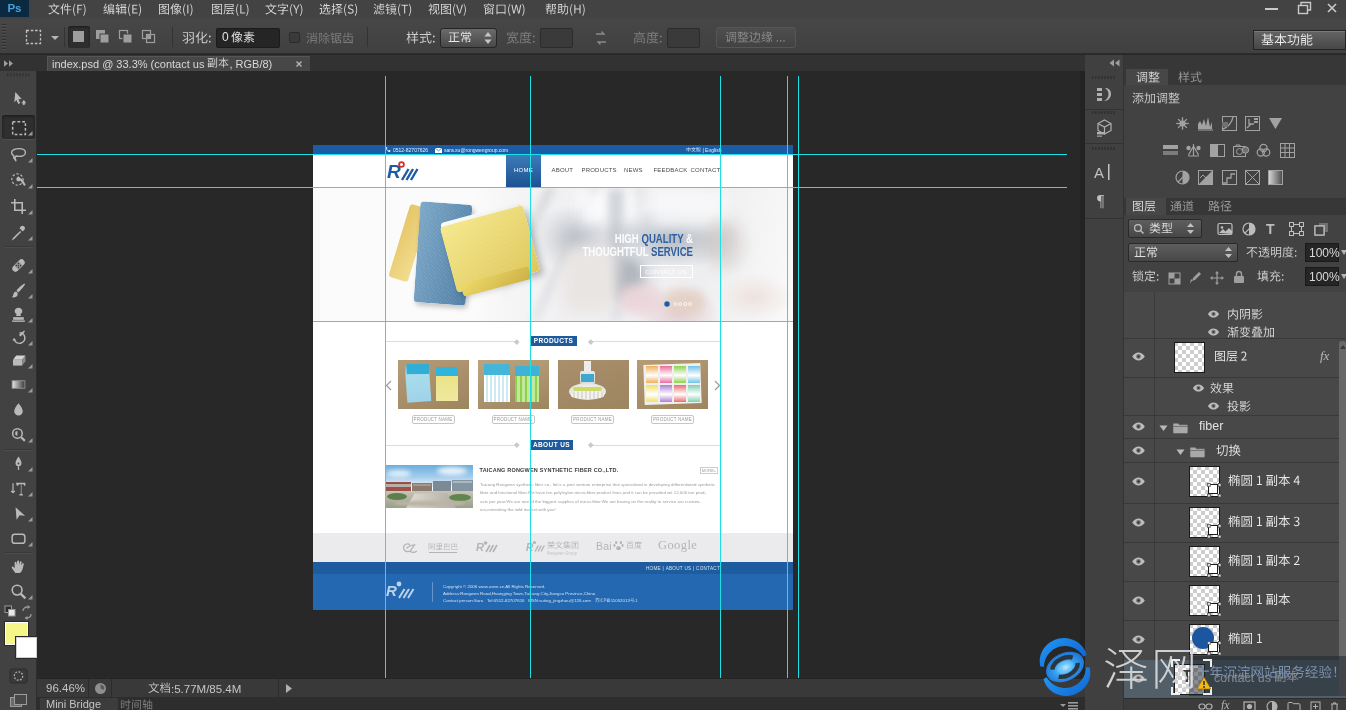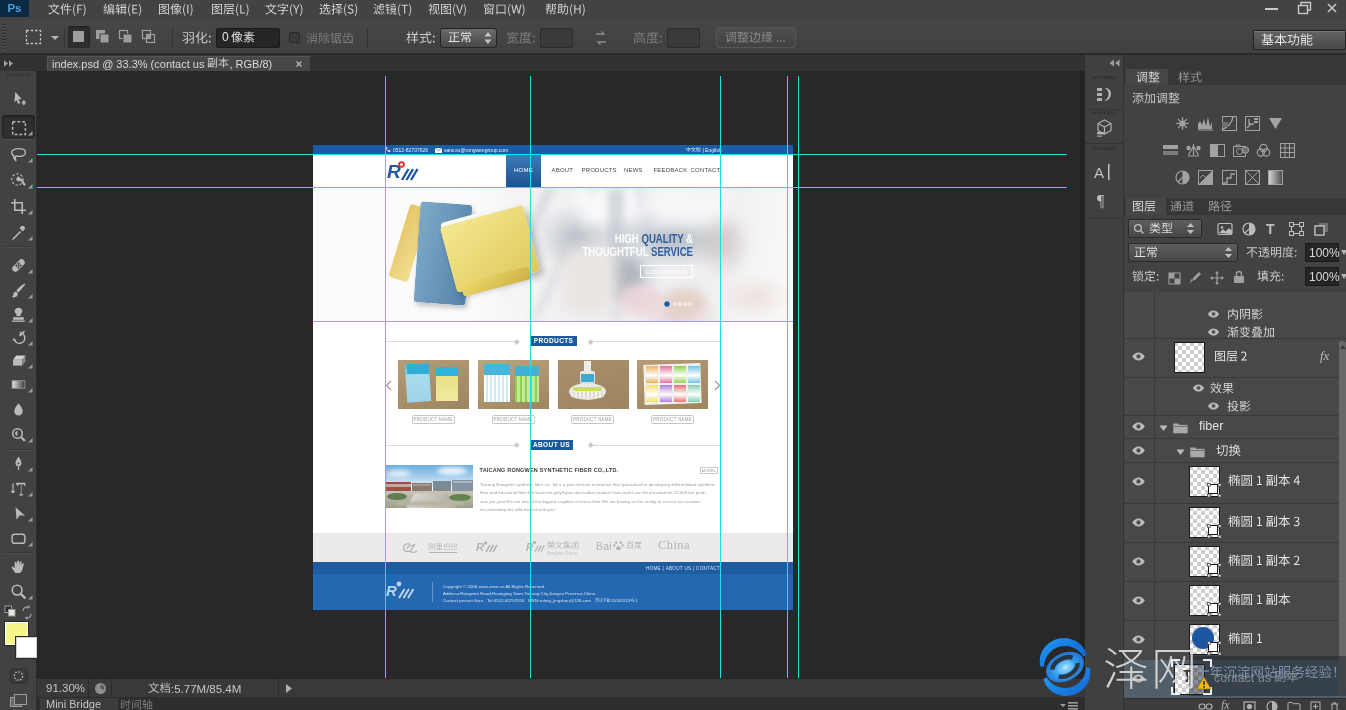--- a/index.html
+++ b/index.html
@@ -315,21 +315,21 @@
           <svg class="abs" style="left:300px;top:7px" width="11" height="11" viewBox="0 0 14 14">
             <ellipse cx="4" cy="3.2" rx="1.4" ry="2" fill="#b4b4b6"></ellipse>
             <ellipse cx="10" cy="3.2" rx="1.4" ry="2" fill="#b4b4b6"></ellipse>
             <ellipse cx="1.8" cy="7" rx="1.3" ry="1.9" fill="#b4b4b6"></ellipse>
             <ellipse cx="12.2" cy="7" rx="1.3" ry="1.9" fill="#b4b4b6"></ellipse>
             <path d="M4.2 9.5c1.2-2.2 4.4-2.2 5.6 0 1 1.9-.8 3.3-2.8 3.3s-3.8-1.4-2.8-3.3z" fill="#b4b4b6"></path>
           </svg>
           <svg style="position:absolute;left:313px;top:8px;overflow:visible" width="17" height="12">
             <path d="M1.4 2.5V7.7H2.0V7.2H6.1V7.7H6.7V2.5H4.0C4.1 2.2 4.2 1.7 4.3 1.3H7.5V0.8H0.5V1.3H3.6C3.5 1.7 3.4 2.2 3.4 2.5ZM2 5.1H6.1V6.6H2.0ZM2 4.6V3.1H6.1V4.6Z M11.1 1.9V2.6H9.8V3.1H11.1V4.4H14.2V3.1H15.5V2.6H14.2V1.9H13.6V2.6H11.7V1.9ZM13.6 3.1V3.9H11.7V3.1ZM14.1 5.4C13.7 5.8 13.2 6.2 12.6 6.4C12.1 6.2 11.6 5.8 11.3 5.4ZM9.9 4.9V5.4H11.0L10.7 5.5C11 6 11.4 6.4 12 6.7C11.2 6.9 10.4 7 9.5 7.1C9.6 7.3 9.7 7.5 9.8 7.6C10.8 7.5 11.8 7.3 12.6 7.0C13.4 7.3 14.3 7.6 15.3 7.7C15.4 7.5 15.6 7.3 15.7 7.2C14.8 7.1 14 6.9 13.3 6.7C14 6.3 14.6 5.8 14.9 5.1L14.6 4.9L14.5 4.9ZM11.8 0.4C11.9 0.6 12 0.9 12.1 1.1H9.0V3.3C9 4.5 9 6.2 8.3 7.4C8.4 7.5 8.7 7.6 8.8 7.7C9.5 6.4 9.6 4.6 9.6 3.3V1.7H15.6V1.1H12.8C12.7 0.9 12.5 0.5 12.4 0.3Z" fill="#b4b4b6"></path>
           </svg>
-          <div class="abs" style="left:345px;top:5px;font-size:12.5px;color:#b4b4b6;font-family:'Liberation Serif',serif;letter-spacing:.4px">China</div>
+          <div class="abs" style="left:345px;top:5px;font-size:12.5px;color:#b4b4b6;font-family:'Liberation Serif',serif;letter-spacing:.4px">Google</div>
         </div>
         <div class="abs" style="left:0;top:417px;width:480px;height:12px;background:#1d5c9f"></div>
         <div class="abs" style="left:333px;top:420.5px;color:#d3e2f2;font-size:4.6px;letter-spacing:.3px">HOME&nbsp;|&nbsp;ABOUT US&nbsp;|&nbsp;CONTACT</div>
         <div class="abs" style="left:0;top:429px;width:480px;height:36px;background:#2468b2">
           <svg class="abs" style="left:73px;top:6px" width="32" height="22" viewBox="0 0 32 22">
             <text x="0" y="16" font-style="italic" font-weight="bold" font-size="15" fill="#bcd2e8">R</text>
             <circle cx="13" cy="4" r="2.4" fill="#bcd2e8"></circle>
             <g stroke="#bcd2e8" stroke-width="2">
               <path d="M13 18l5.5-9M17.5 18l5.5-9M22 18l5.5-9"></path>
             </g>
@@ -525,21 +525,21 @@
       <svg class="abs" style="left:9px;top:597px" width="19" height="16" viewBox="0 0 19 16">
         <rect x="1" y="1" width="17" height="14" rx="2" fill="#3a3a3a" stroke="#2d2d2d"></rect>
         <circle cx="9.5" cy="8" r="4.2" fill="none" stroke="#b5b5b5" stroke-width="1.2" stroke-dasharray="1.8 1.4"></circle>
       </svg>
       <svg class="abs" style="left:9px;top:622px" width="19" height="17" viewBox="0 0 19 17">
         <rect x="1.5" y="4.5" width="11" height="9" fill="#6a6a6a" stroke="#9c9c9c"></rect>
         <rect x="5.5" y="1.5" width="12" height="10" fill="#474747" stroke="#9c9c9c"></rect>
       </svg>
     </div>
     <div class="abs" style="left:37px;top:678px;width:1048px;height:19px;background:#393939;border-top:1px solid #252525">
-      <div class="abs" style="left:9px;top:3px;color:#c6c6c6;font-size:11.5px">91.30%</div>
+      <div class="abs" style="left:9px;top:3px;color:#c6c6c6;font-size:11.5px">96.46%</div>
       <div class="abs" style="left:51px;top:0;width:1px;height:19px;background:#2c2c2c"></div>
       <svg class="abs" style="left:57px;top:3px" width="13" height="13">
         <circle cx="6.5" cy="6.5" r="5.5" fill="#8f8f8f"></circle>
         <path d="M6.5 6.5L6.5 2.5A4 4 0 0 1 10 8z" fill="#5a5a5a"></path>
       </svg>
       <div class="abs" style="left:74px;top:0;width:1px;height:19px;background:#2c2c2c"></div>
       <div class="abs" style="left:111px;top:3px;color:#c6c6c6;font-size:11.5px"><svg style="display:inline-block;vertical-align:-2px;overflow:visible" width="23" height="13">
           <path d="M4.9 0.7C5.2 1.2 5.6 2 5.7 2.5L6.7 2.2C6.5 1.7 6.1 0.9 5.8 0.4ZM0.6 2.5V3.3H2.4C3 5.1 4 6.6 5.1 7.8C3.9 8.9 2.3 9.7 0.4 10.2C0.6 10.4 0.9 10.8 1 11.0C2.9 10.4 4.5 9.6 5.8 8.4C7.1 9.6 8.6 10.4 10.5 11.0C10.7 10.7 10.9 10.3 11.1 10.2C9.3 9.7 7.7 8.9 6.4 7.8C7.6 6.6 8.5 5.2 9.2 3.3H11.0V2.5ZM5.8 7.2C4.7 6.1 3.9 4.8 3.3 3.3H8.2C7.6 4.9 6.8 6.2 5.8 7.2Z M21.3 1.2C21 2 20.6 3.3 20.2 4.0L20.8 4.2C21.3 3.5 21.7 2.4 22.1 1.4ZM16.1 1.5C16.4 2.3 16.9 3.4 17.1 4.1L17.8 3.8C17.6 3.1 17.2 2.1 16.8 1.2ZM13.7 0.5V2.9H12.0V3.7H13.6C13.2 5.3 12.5 7.1 11.8 8.1C11.9 8.3 12.1 8.6 12.2 8.9C12.8 8.1 13.3 6.8 13.7 5.5V11.0H14.5V5.2C14.9 5.8 15.3 6.5 15.5 6.9L16 6.2C15.8 5.9 14.8 4.6 14.5 4.2V3.7H16.0V2.9H14.5V0.5ZM15.7 9.4V10.2H21.2V10.9H22.0V4.7H19.5V0.5H18.6V4.7H16.0V5.5H21.2V7.0H16.1V7.8H21.2V9.4Z" fill="#c6c6c6"></path>
         </svg>:5.77M/85.4M</div>
       <div class="abs" style="left:241px;top:0;width:1px;height:19px;background:#2c2c2c"></div>

